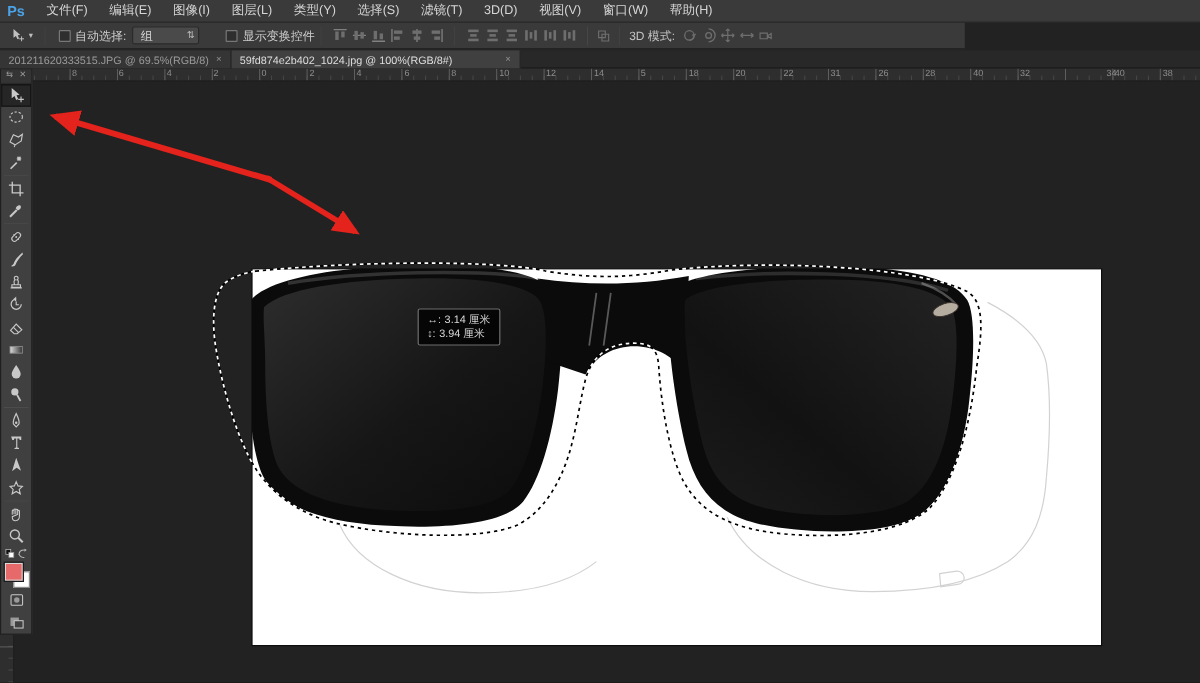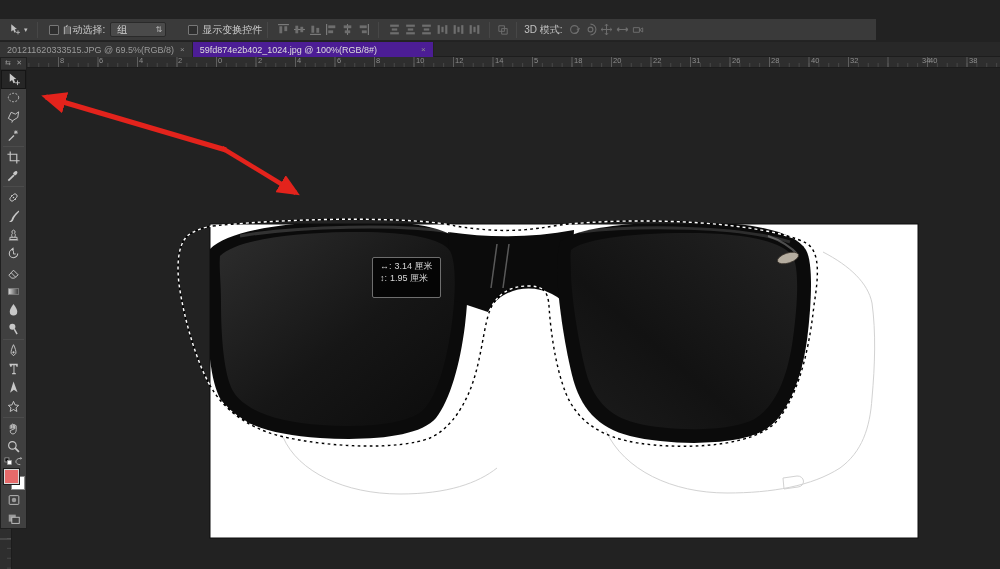--- a/index.html
+++ b/index.html
@@ -19,21 +19,21 @@
   .ps-logo {
     color:#4aa3e8; font-weight:bold; font-size:12px; padding:0 9px 0 6px;
     letter-spacing:0;
   }
   .menu-item {
     color:#d6d6d6; font-size:10.5px; padding:0 9px; line-height:19px; cursor:default;
   }
 
   
   .options-bar {
-    position:absolute; left:0; top:19px; width:876px; height:22px;
+    position:absolute; left:0; top:19px; width:804px; height:22px;
     background:#3a3a3a; border-bottom:1px solid #232323;
     display:flex; align-items:center; z-index:30; color:#c2c2c2; font-size:10px;
   }
   .opt-sep { width:1px; height:16px; background:#2b2b2b; border-right:1px solid #474747; margin:0 5px; }
   .tool-preset { display:flex; align-items:center; gap:2px; padding:0 4px 0 6px; }
   .caret { font-size:7px; color:#bdbdbd; }
   .checkbox {
     width:10px; height:10px; border:1px solid #777; background:#2e2e2e; border-radius:1px;
     display:inline-block; margin:0 4px 0 6px;
   }
@@ -52,21 +52,21 @@
   
   .tab-bar {
     position:absolute; left:0; top:42px; width:1000px; height:15px;
     background:#282828; display:flex; z-index:25; border-bottom:1px solid #1d1d1d;
   }
   .doc-tab {
     height:15px; display:flex; align-items:center; gap:6px; padding:0 7px;
     font-size:9px; color:#9a9a9a; background:#353535; border-right:1px solid #222;
     white-space:nowrap; cursor:default;
   }
-  .doc-tab.active { background:#4c1d95; color:#dddddd;gap:44px; }
+  .doc-tab.active { background:#404040; color:#dddddd;gap:44px; }
   .tab-close { font-size:8px; color:#8f8f8f; }
 
   
   .ruler-h {
     position:absolute; left:0; top:57px; width:1000px; height:11px;
     background-color:#2e2e2e;
     background-image:
       linear-gradient(90deg,#5e5e5e 0 1px,transparent 1px),
       linear-gradient(90deg,#474747 0 1px,transparent 1px);
     background-size:39.5px 100%, 9.875px 4px;
@@ -120,23 +120,23 @@
     position:absolute; left:10px; top:19px; width:14px; height:14px;
     background:#ffffff; border:1px solid #8a8a8a; z-index:1;
   }
   .tool.small svg { width:14px; height:14px; }
 
   
   .canvas-svg { position:absolute; left:0; top:0; z-index:5; }
 
   
   .measure-tip {
-    position:absolute; left:372px; top:257px; z-index:15;
+    position:absolute; left:348px; top:257px; z-index:15;
     background:rgba(4,4,4,.92); border:1px solid #6e6e6e; border-radius:2px;
-    padding:2px 7px 13px 7px; color:#d8d8d8; font-size:9px; line-height:12px;
+    padding:2px 7px 3px 7px; color:#d8d8d8; font-size:9px; line-height:12px;
     white-space:nowrap;
   }
   .measure-tip .lbl { margin-right:3px; color:#cfcfcf; }
 
   
   .annot-svg { position:absolute; left:0; top:0; z-index:40; pointer-events:none; }
 </style>
 </head>
 <body>
 
@@ -303,20 +303,34 @@
         </g>
       <g id="d3-slide">
           <path d="M1 6 H11 M1 6 l2 -1.6 M1 6 l2 1.6 M11 6 l-2 -1.6 M11 6 l-2 1.6" stroke="#999" stroke-width="1" fill="none"></path>
         </g>
       <g id="d3-cam">
           <path d="M1.5 4 h6.5 v5 H1.5 Z M8 6.5 l3.5 -2.2 v4.4 Z" fill="none" stroke="#999" stroke-width="1"></path>
         </g>
     </defs>
   </svg>
 
+  <div class="menu-bar">
+    <span class="ps-logo">Ps</span>
+    <span class="menu-item">文件(F)</span>
+    <span class="menu-item">编辑(E)</span>
+    <span class="menu-item">图像(I)</span>
+    <span class="menu-item">图层(L)</span>
+    <span class="menu-item">类型(Y)</span>
+    <span class="menu-item">选择(S)</span>
+    <span class="menu-item">滤镜(T)</span>
+    <span class="menu-item">3D(D)</span>
+    <span class="menu-item">视图(V)</span>
+    <span class="menu-item">窗口(W)</span>
+    <span class="menu-item">帮助(H)</span>
+  </div>
 
   <div class="options-bar">
     <div class="tool-preset">
       <svg class="oicon en" viewBox="0 0 16 16">
           <use href="#sym-move"></use>
         </svg>
       <span class="caret">▾</span>
     </div>
     <div class="opt-sep"></div>
     <span class="checkbox"></span>
@@ -608,21 +622,21 @@
       <path d="M213,226 C300,217 420,217 455,226 C500,233 525,231 560,225 C640,216 765,222 806,243 C820,251 819,274 814,305 C808,362 794,402 776,422 C755,444 700,449 654,445 C610,441 585,428 570,402 C558,380 551,338 549,306 C548,290 542,286 528,286 C510,286 497,294 490,310 C485,322 482,350 476,372 C468,402 452,428 430,438 C400,450 330,448 280,436 C248,428 226,410 214,392 C198,368 184,320 179,284 C176,258 180,240 190,234 C198,229 206,227 213,226 Z" stroke="#000000" stroke-width="1.4" stroke-dasharray="3 3"></path>
       <path d="M213,226 C300,217 420,217 455,226 C500,233 525,231 560,225 C640,216 765,222 806,243 C820,251 819,274 814,305 C808,362 794,402 776,422 C755,444 700,449 654,445 C610,441 585,428 570,402 C558,380 551,338 549,306 C548,290 542,286 528,286 C510,286 497,294 490,310 C485,322 482,350 476,372 C468,402 452,428 430,438 C400,450 330,448 280,436 C248,428 226,410 214,392 C198,368 184,320 179,284 C176,258 180,240 190,234 C198,229 206,227 213,226 Z" stroke="#ffffff" stroke-width="1.4" stroke-dasharray="3 3" stroke-dashoffset="3"></path>
     </g>
   </svg>
 
   <div class="measure-tip">
     <div>
       <span class="lbl">↔:</span><span>3.14 厘米</span>
     </div>
     <div>
-      <span class="lbl">↕:</span><span>1.95 厘米</span>
+      <span class="lbl">↕:</span><span>3.94 厘米</span>
     </div>
   </div>
 
   <svg class="annot-svg" width="1000" height="569" viewBox="0 0 1000 569">
     <defs>
       <marker id="ah" markerWidth="5" markerHeight="4.4" refX="4" refY="2.2" orient="auto">
         <path d="M0,0 L5,2.2 L0,4.4 Z" fill="#e3231c"></path>
       </marker>
     </defs>
     <line x1="226" y1="150" x2="46" y2="97" stroke="#e3231c" stroke-width="5" marker-end="url(#ah)"></line>

